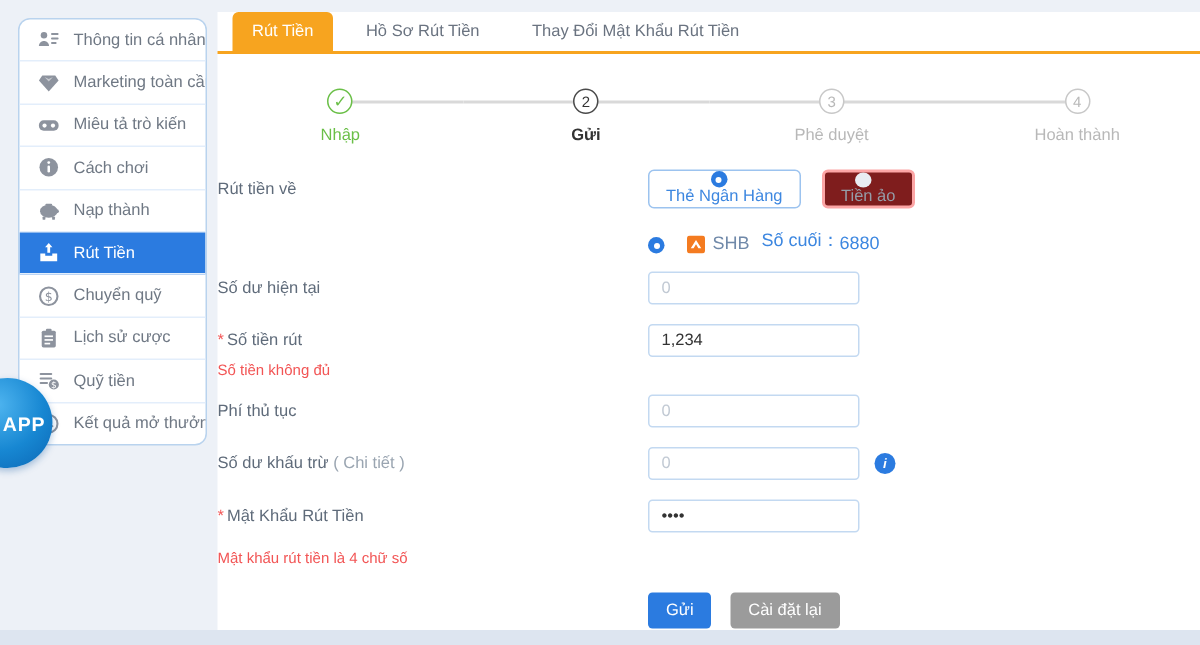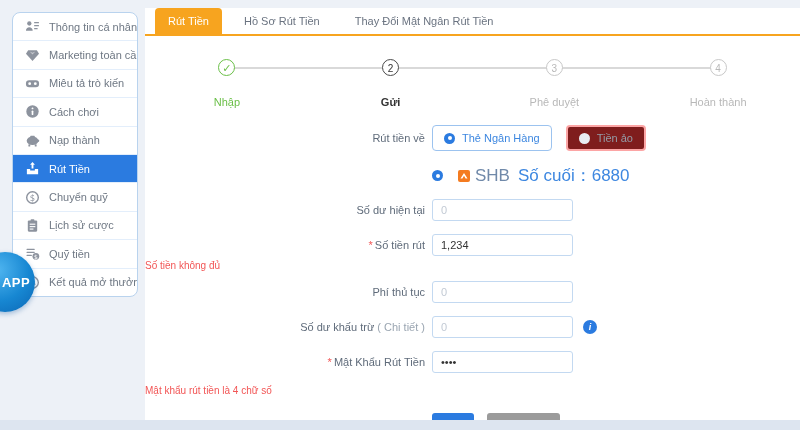--- a/index.html
+++ b/index.html
@@ -51,50 +51,50 @@
   .step{flex:1;position:relative;text-align:center}
   .step::before,.step::after{content:"";position:absolute;top:8px;height:2px;background:#d9d9d9;width:50%}
   .step::before{left:0}
   .step::after{right:0}
   .step:first-child::before,.step:last-child::after{display:none}
   .step-circle{
     width:17px;height:17px;border-radius:50%;border:1px solid #c8c8c8;background:#fff;
     margin:0 auto;font-size:10px;line-height:17px;color:#b8b8b8;
     position:relative;z-index:1;box-sizing:border-box;
   }
-  .step-label{margin-top:20px;font-size:11px;color:#b8b8b8}
+  .step-label{margin-top:8px;font-size:11px;color:#b8b8b8}
   .step.done .step-circle{border-color:#6abf47;color:#6abf47;font-size:11px}
   .step.done .step-label{color:#6abf47}
   .step.current .step-circle{border-color:#4a4a4a;color:#333}
   .step.current .step-label{color:#333;font-weight:bold}
 
   
   .form{margin-top:17px}
   .frow{display:flex;align-items:center;margin-bottom:13px}
-  .flabel{width:287px;text-align:right;font-size:11px;color:#5f6b7a;padding-right:7px;box-sizing:border-box;white-space:nowrap}
+  .flabel{width:287px;font-size:11px;color:#5f6b7a;padding-right:7px;box-sizing:border-box;white-space:nowrap}
   .req{color:#f25555;margin-right:2px}
   .muted{color:#9aa5b1}
   .finput{
     width:141px;height:22px;border:1px solid #c3d9f1;border-radius:3px;
     font-size:11px;padding:0 8px;color:#333;box-sizing:border-box;outline:none;
     font-family:"Liberation Sans","DejaVu Sans",sans-serif;
   }
   .finput::placeholder{color:#c2cad4}
   .opt-btn{
     display:inline-flex;align-items:center;height:26px;padding:0 11px;border-radius:4px;
-    font-size:11px;cursor:pointer;box-sizing:border-box;background:#fff;
+    font-size:11px;cursor:pointer;box-sizing:border-box;background:#fff;flex-direction:column;
   }
   .opt-btn.selected{border:1px solid #9cc3ef;color:#3d87e0}
   .opt-btn.unselected{border:2px solid #fca5a5;color:#959ca7;background:#7f1d1d;margin-left:14px}
   .radio{width:11px;height:11px;border-radius:50%;margin-right:7px;display:flex;align-items:center;justify-content:center}
   .radio.on{background:#2b7be0}
   .radio.on::after{content:"";width:4px;height:4px;border-radius:50%;background:#fff}
   .radio.off{background:#e9edf2}
   .indent{margin-left:287px}
-  .bank-row{display:flex;align-items:center;font-size:17px;margin-bottom:12px}
+  .bank-row{display:flex;align-items:flex-end;font-size:12px;margin-bottom:12px}
   .bank-name{color:#7089a9;margin-right:8px}
   .bank-last{color:#3d87e0}
   .bank-logo{width:12px;height:12px;margin:0 5px 0 8px;display:flex}
   .sub-note{font-size:10px;color:#f25555;margin:-10px 0 10px 0}
   .info-dot{
     width:14px;height:14px;border-radius:50%;background:#2b7be0;color:#fff;
     font-size:9px;font-weight:bold;font-style:italic;display:flex;align-items:center;justify-content:center;
     margin-left:10px;cursor:pointer;
   }
   .btn-row{margin-top:17px}
@@ -233,21 +233,21 @@
 <main class="main-card">
 
   <div class="tabbar">
     <div class="tab active">
         <span>Rút Tiền</span>
       </div>
     <div class="tab">
         <span>Hồ Sơ Rút Tiền</span>
       </div>
     <div class="tab">
-        <span>Thay Đổi Mật Ngân Rút Tiền</span>
+        <span>Thay Đổi Mật Khẩu Rút Tiền</span>
       </div>
   </div>
 
   <div class="stepper">
     <div class="step done">
       <div class="step-circle">✓</div>
       <div class="step-label">Nhập</div>
     </div>
     <div class="step current">
       <div class="step-circle">2</div>

